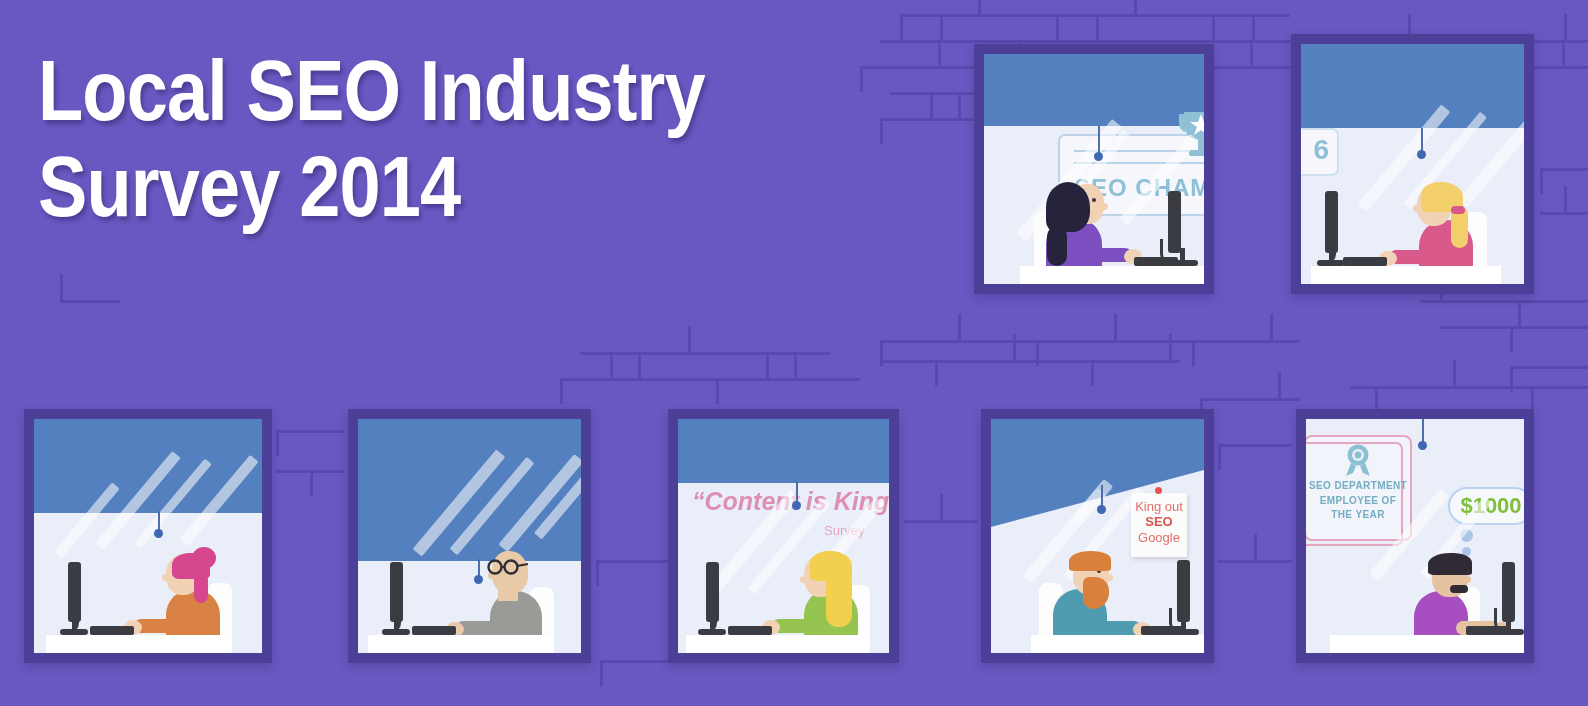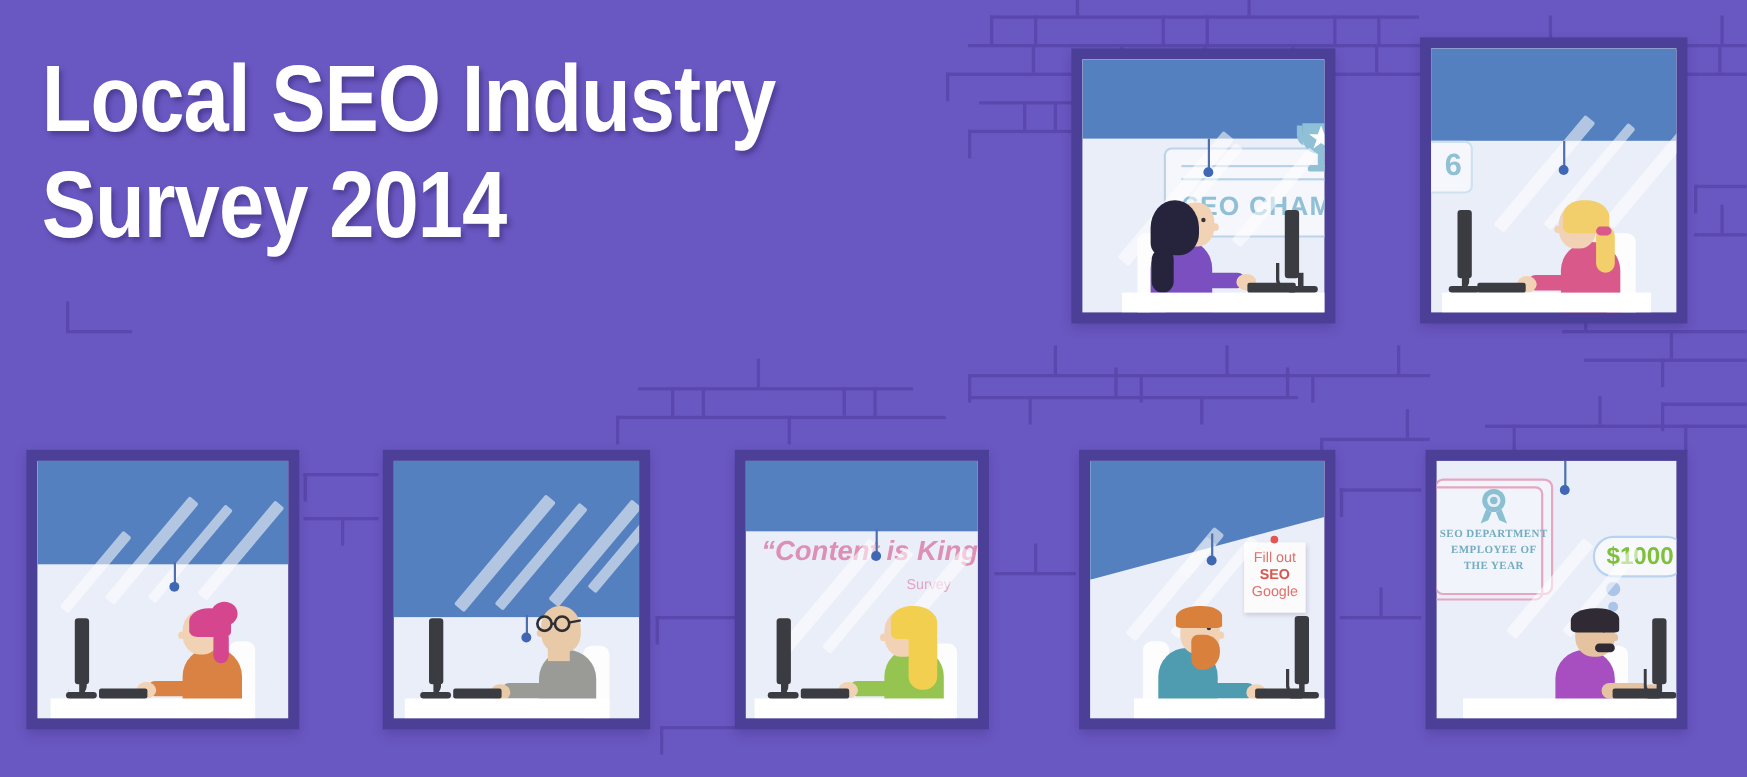--- a/index.html
+++ b/index.html
@@ -352,21 +352,21 @@
       <div class="mon-base" style="left:20px;bottom:18px;width:28px;"></div>
       <div class="mon-cable" style="left:22px;bottom:20px;width:14px;height:22px;transform:scaleX(-1);"></div>
     </div>
   </div>
 
   <div class="window" style="left:981px;top:409px;width:233px;height:254px;">
     <div class="pane">
       <div class="sky diag" style="height:150px;"></div>
 
       <div class="note" style="left:140px;top:74px;width:56px;height:58px;padding-top:6px;font-size:13px;">
-        <div>Fill out</div>
+        <div>King out</div>
         <div class="b">SEO</div>
         <div>Google</div>
       </div>
       <div class="pin" style="left:164px;top:68px;"></div>
 
       <div class="glass-streak" style="left:14px;top:106px;width:126px;height:12px;"></div>
       <div class="glass-streak" style="left:56px;top:110px;width:114px;height:10px;"></div>
       <div class="glass-streak" style="left:78px;top:82px;width:40px;height:12px;background:rgba(255,255,255,.28);"></div>
 
       <div class="lamp-wire" style="left:110px;top:66px;height:22px;"></div>
@@ -387,21 +387,21 @@
       <div class="mon-screen" style="left:186px;bottom:31px;width:13px;height:62px;"></div>
       <div class="mon-neck" style="left:190px;bottom:24px;height:12px;"></div>
       <div class="mon-base" style="left:180px;bottom:18px;width:28px;"></div>
       <div class="mon-cable" style="left:178px;bottom:20px;width:14px;height:22px;"></div>
     </div>
   </div>
 
   <div class="window" style="left:1296px;top:409px;width:238px;height:254px;">
     <div class="pane">
 
-      <div class="cert" style="left:-2px;top:16px;width:104px;height:102px;font-family:Liberation Serif, serif;">
+      <div class="cert" style="left:-2px;top:16px;width:104px;height:102px;">
         <div class="cert-in" style="left:-7px;top:5px;width:100px;height:100px;"></div>
         <svg style="position:absolute;left:36px;top:6px;" width="32" height="34" viewBox="0 0 32 34">
           <circle cx="16" cy="12" r="10.5" fill="#8bc0d2"></circle>
           <circle cx="16" cy="12" r="6" fill="#eaeef8"></circle>
           <circle cx="16" cy="12" r="3.4" fill="#8bc0d2"></circle>
           <polygon points="9,20 4,33 11,30 14,23" fill="#8bc0d2"></polygon>
           <polygon points="23,20 28,33 21,30 18,23" fill="#8bc0d2"></polygon>
         </svg>
         <div class="cert-text" style="top:42px;font-size:10px;">
           <div>SEO DEPARTMENT</div>

